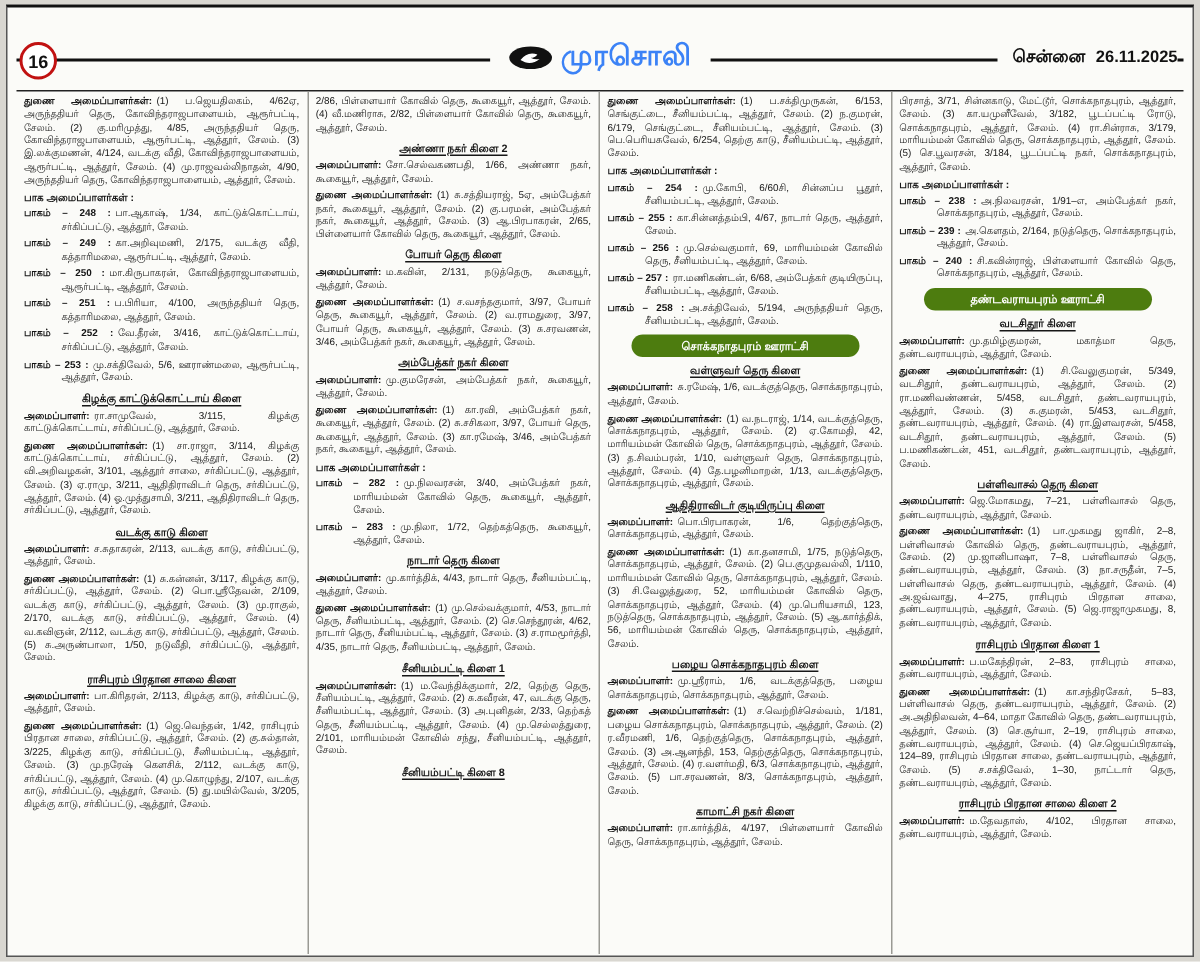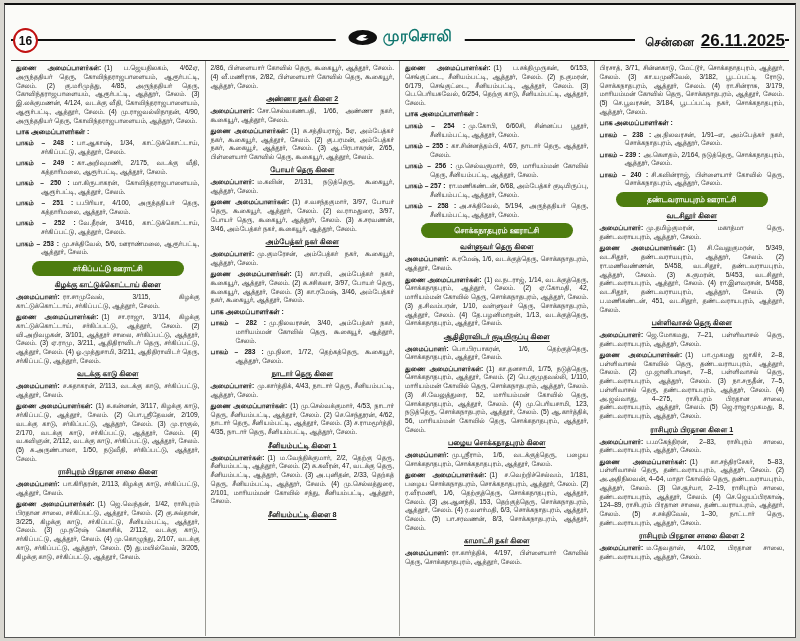--- a/index.html
+++ b/index.html
@@ -6,25 +6,25 @@
   .sheet{position:relative;width:792px;height:635px;margin:3px auto 0 auto;background:#fbfbf8;
          border:1px solid #555;border-top:2px solid #111;overflow:hidden;box-sizing:border-box;}
   
   .masthead{position:relative;height:52px;}
   .masthead .rule{position:absolute;left:6px;right:6px;top:34px;height:2px;background:#111;}
   .page-badge{position:absolute;left:8px;top:23px;width:21px;height:21px;border:2.5px solid #c11212;
               border-radius:50%;background:#fff;display:flex;align-items:center;justify-content:center;
               font-weight:bold;font-size:12px;color:#111;z-index:2;}
   .logo{position:absolute;left:50%;top:22px;transform:translateX(-50%);background:#fbfbf8;
         padding:0 12px;display:flex;align-items:center;gap:5px;z-index:2;}
-  .logo-text{font-size:15px;font-weight:bold;color:#0f766e;letter-spacing:.5px;}
+  .logo-text{font-size:19px;font-weight:bold;color:#3b82f6;letter-spacing:.5px;}
   .edition{position:absolute;right:10px;top:26px;background:#fbfbf8;padding-left:10px;z-index:2;
            font-size:11.5px;color:#111;display:flex;gap:7px;align-items:baseline;justify-content:flex-end;}
   .edition .city{font-weight:700;}
-  .edition .date{font-weight:800;font-size:17px;text-decoration:underline;}
+  .edition .date{font-weight:800;font-size:11px;}
   
   .cols{display:grid;grid-template-columns:repeat(4,1fr);border-top:1px solid #222;
         height:575px;overflow:hidden;margin:3px 6px 0 6px;}
   .col{padding:3px 5px 0 5px;border-right:1px solid #9a9a94;overflow:hidden;}
   .col:last-child{border-right:none;}
   .blk{color:#161616;}
   .p,.cont,.part{font-size:6.6px;line-height:1.33;text-align:justify;margin:0 0 2.5px 0;}
   .lab{font-weight:700;margin-right:3px;}
   .part{padding-left:25px;text-indent:-25px;}
   .subhead{font-size:6.9px;font-weight:700;margin:2px 0 2.5px 0;}
@@ -61,21 +61,20 @@
   <main class="cols">
       <div class="col">
         <div class="blk p"><span class="lab">துணை அமைப்பாளர்கள்:</span><span>(1) ப.ஜெயதிலகம், 4/62ஏ, அருந்ததியர் தெரு, கோவிந்தராஜபாளையம், ஆரூர்பட்டி, சேலம். (2) கு.மரிமுத்து, 4/85, அருந்ததியர் தெரு, கோவிந்தராஜபாளையம், ஆரூர்பட்டி, ஆத்தூர், சேலம். (3) இ.லக்குமணன், 4/124, வடக்கு வீதி, கோவிந்தராஜபாளையம், ஆரூர்பட்டி, ஆத்தூர், சேலம். (4) மு.ராஜவல்லிநாதன், 4/90, அருந்ததியர் தெரு, கோவிந்தராஜபாளையம், ஆத்தூர், சேலம்.</span></div>
         <div class="blk subhead">பாக அமைப்பாளர்கள் :</div>
         <div class="blk part"><span class="lab">பாகம் – 248 :</span><span>பா.ஆகாஷ், 1/34, காட்டுக்கொட்டாய், சர்கிப்பட்டு, ஆத்தூர், சேலம்.</span></div>
         <div class="blk part"><span class="lab">பாகம் – 249 :</span><span>கா.அறிவுமணி, 2/175, வடக்கு வீதி, கத்தாரிமலை, ஆரூர்பட்டி, ஆத்தூர், சேலம்.</span></div>
         <div class="blk part"><span class="lab">பாகம் – 250 :</span><span>மா.கிருபாகரன், கோவிந்தராஜபாளையம், ஆரூர்பட்டி, ஆத்தூர், சேலம்.</span></div>
         <div class="blk part"><span class="lab">பாகம் – 251 :</span><span>ப.பிரியா, 4/100, அருந்ததியர் தெரு, கத்தாரிமலை, ஆத்தூர், சேலம்.</span></div>
         <div class="blk part"><span class="lab">பாகம் – 252 :</span><span>வே.தீரன், 3/416, காட்டுக்கொட்டாய், சர்கிப்பட்டு, ஆத்தூர், சேலம்.</span></div>
         <div class="blk part"><span class="lab">பாகம் – 253 :</span><span>மு.சக்திவேல், 5/6, ஊராண்மலை, ஆரூர்பட்டி, ஆத்தூர், சேலம்.</span></div>
-        <div class="blk box">சர்கிப்பட்டு ஊராட்சி</div>
         <div class="blk head">கிழக்கு காட்டுக்கொட்டாய் கிளை</div>
         <div class="blk p"><span class="lab">அமைப்பாளர்:</span><span>ரா.சாமுவேல், 3/115, கிழக்கு காட்டுக்கொட்டாய், சர்கிப்பட்டு, ஆத்தூர், சேலம்.</span></div>
         <div class="blk p"><span class="lab">துணை அமைப்பாளர்கள்:</span><span>(1) சா.ராஜா, 3/114, கிழக்கு காட்டுக்கொட்டாய், சர்கிப்பட்டு, ஆத்தூர், சேலம். (2) வி.அறிவழகன், 3/101, ஆத்தூர் சாலை, சர்கிப்பட்டு, ஆத்தூர், சேலம். (3) ஏ.ராமு, 3/211, ஆதிதிராவிடர் தெரு, சர்கிப்பட்டு, ஆத்தூர், சேலம். (4) ஓ.முத்துசாமி, 3/211, ஆதிதிராவிடர் தெரு, சர்கிப்பட்டு, ஆத்தூர், சேலம்.</span></div>
         <div class="blk head">வடக்கு காடு கிளை</div>
         <div class="blk p"><span class="lab">அமைப்பாளர்:</span><span>ச.சுதாகரன், 2/113, வடக்கு காடு, சர்கிப்பட்டு, ஆத்தூர், சேலம்.</span></div>
         <div class="blk p"><span class="lab">துணை அமைப்பாளர்கள்:</span><span>(1) சு.கன்னன், 3/117, கிழக்கு காடு, சர்கிப்பட்டு, ஆத்தூர், சேலம். (2) பொ.ஸ்ரீதேவன், 2/109, வடக்கு காடு, சர்கிப்பட்டு, ஆத்தூர், சேலம். (3) மு.ராகுல், 2/170, வடக்கு காடு, சர்கிப்பட்டு, ஆத்தூர், சேலம். (4) வ.கவிஞன், 2/112, வடக்கு காடு, சர்கிப்பட்டு, ஆத்தூர், சேலம். (5) சு.அருண்பாலா, 1/50, நடுவீதி, சர்கிப்பட்டு, ஆத்தூர், சேலம்.</span></div>
         <div class="blk head">ராசிபுரம் பிரதான சாலை கிளை</div>
         <div class="blk p"><span class="lab">அமைப்பாளர்:</span><span>பா.கிரிதரன், 2/113, கிழக்கு காடு, சர்கிப்பட்டு, ஆத்தூர், சேலம்.</span></div>
         <div class="blk p"><span class="lab">துணை அமைப்பாளர்கள்:</span><span>(1) ஜெ.வெந்தன், 1/42, ராசிபுரம் பிரதான சாலை, சர்கிப்பட்டு, ஆத்தூர், சேலம். (2) கு.சுல்தான், 3/225, கிழக்கு காடு, சர்கிப்பட்டு, சீனியம்பட்டி, ஆத்தூர், சேலம். (3) மு.நரேஷ் கௌசிக், 2/112, வடக்கு காடு, சர்கிப்பட்டு, ஆத்தூர், சேலம். (4) மு.கொழுந்து, 2/107, வடக்கு காடு, சர்கிப்பட்டு, ஆத்தூர், சேலம். (5) து.மயில்வேல், 3/205, கிழக்கு காடு, சர்கிப்பட்டு, ஆத்தூர், சேலம்.</span></div>
       </div>

